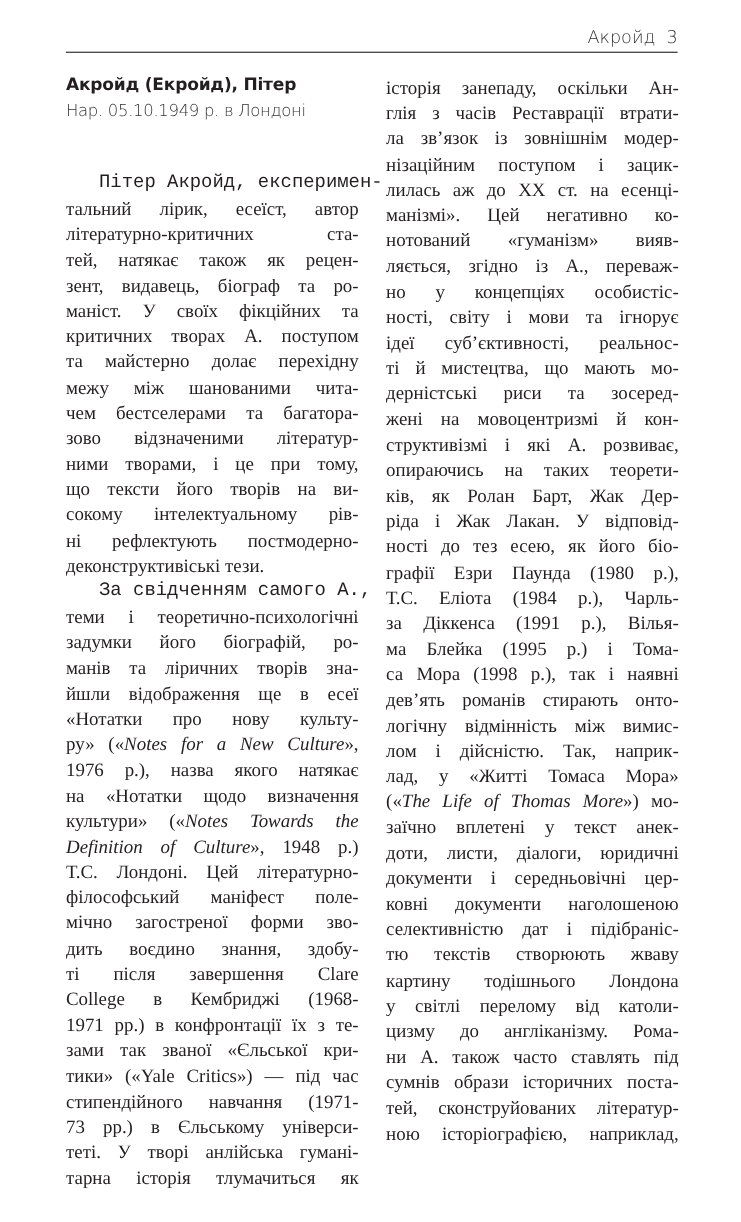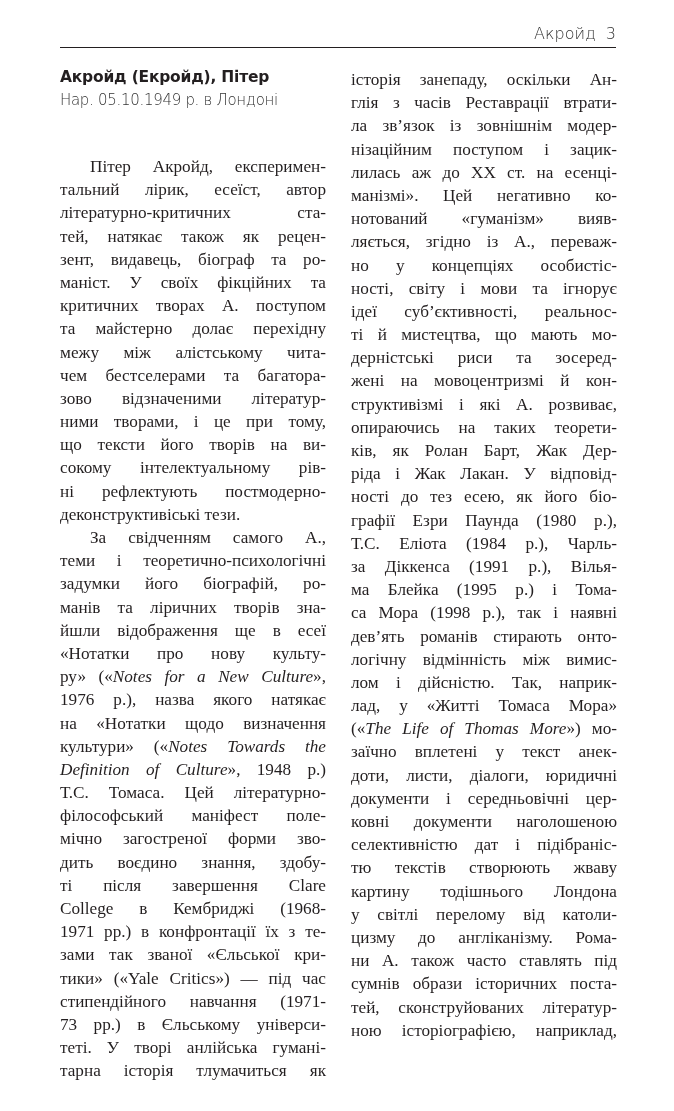--- a/index.html
+++ b/index.html
@@ -22,21 +22,21 @@
   .entry-title {
     font-family: "DejaVu Sans", sans-serif; font-weight: bold; font-size: 15.5px; line-height: 23px;
     margin: 2px 0 0 0; letter-spacing: -0.2px;
   }
   .entry-sub {
     font-family: "DejaVu Sans", sans-serif; font-weight: 300; font-size: 15px; line-height: 22px;
     margin: 0 0 44px 0; color: #333; letter-spacing: -0.3px;
   }
   .line { display: block; text-align: justify; text-align-last: justify; white-space: nowrap; height: 23.2px; overflow: visible; }
   .line.last { text-align-last: left; }
-  .line.indent { padding-left: 30px; }
+  .line.indent { padding-left: 30px; font-family: Liberation Mono, monospace; }
   i { font-style: italic; }
   .right .line:first-child { margin-top: 4px; }
 </style>
 </head>
 <body>
 
 <div class="header">
   <span class="runhead">Акройд</span>
   <span class="pageno">3</span>
 </div>
@@ -46,40 +46,40 @@
   <div class="entry-sub">Нар. 05.10.1949 р. в Лондоні</div>
   <div id="left-lines">
       <span class="line indent">Пітер Акройд, експеримен-</span>
       <span class="line">тальний лірик, есеїст, автор</span>
       <span class="line">літературно-критичних ста-</span>
       <span class="line">тей, натякає також як рецен-</span>
       <span class="line">зент, видавець, біограф та ро-</span>
       <span class="line">маніст. У своїх фікційних та</span>
       <span class="line">критичних творах А. поступом</span>
       <span class="line">та майстерно долає перехідну</span>
-      <span class="line">межу між алістському чита-</span>
+      <span class="line">межу між шанованими чита-</span>
       <span class="line">чем бестселерами та багатора-</span>
       <span class="line">зово відзначеними літератур-</span>
       <span class="line">ними творами, і це при тому,</span>
       <span class="line">що тексти його творів на ви-</span>
       <span class="line">сокому інтелектуальному рів-</span>
       <span class="line">ні рефлектують постмодерно-</span>
       <span class="line last last">деконструктивіські тези.</span>
       <span class="line indent">За свідченням самого А.,</span>
       <span class="line">теми і теоретично-психологічні</span>
       <span class="line">задумки його біографій, ро-</span>
       <span class="line">манів та ліричних творів зна-</span>
       <span class="line">йшли відображення ще в есеї</span>
       <span class="line">«Нотатки про нову культу-</span>
       <span class="line"><span>ру» («</span><i>Notes for a New Culture</i><span>»,</span></span>
       <span class="line">1976 р.), назва якого натякає</span>
       <span class="line">на «Нотатки щодо визначення</span>
       <span class="line"><span>культури» («</span><i>Notes Towards the</i></span>
       <span class="line"><i>Definition of Culture</i><span>», 1948 р.)</span></span>
-      <span class="line">Т.С. Томаса. Цей літературно-</span>
+      <span class="line">Т.С. Лондоні. Цей літературно-</span>
       <span class="line">філософський маніфест поле-</span>
       <span class="line">мічно загостреної форми зво-</span>
       <span class="line">дить воєдино знання, здобу-</span>
       <span class="line">ті після завершення Clare</span>
       <span class="line">College в Кембриджі (1968-</span>
       <span class="line">1971 рр.) в конфронтації їх з те-</span>
       <span class="line">зами так званої «Єльської кри-</span>
       <span class="line">тики» («Yale Critics») — під час</span>
       <span class="line">стипендійного навчання (1971-</span>
       <span class="line">73 рр.) в Єльському універси-</span>

